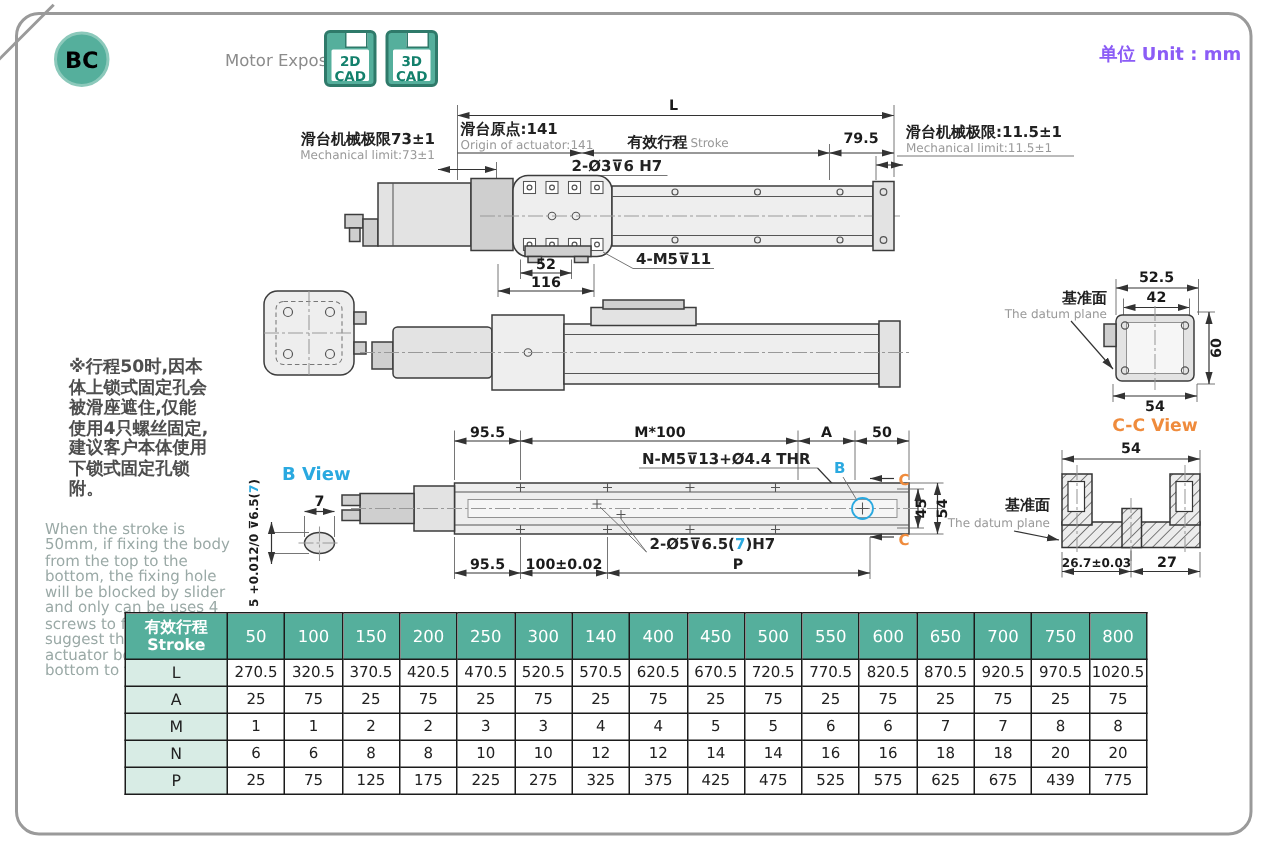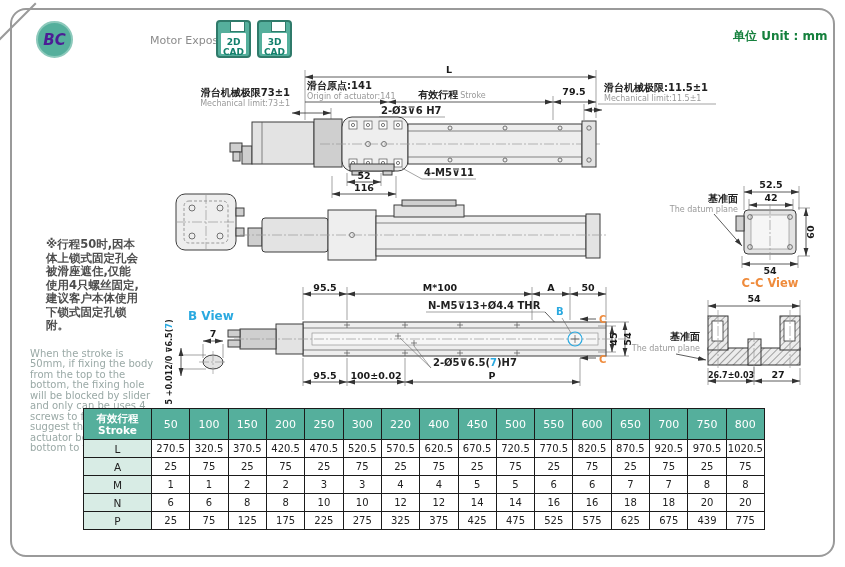--- a/index.html
+++ b/index.html
@@ -4,31 +4,31 @@
 <style>
   html,body{margin:0;padding:0;background:#fff;}
   .page{position:relative;width:845px;height:567px;background:#fff;
         font-family:"DejaVu Sans","Liberation Sans",sans-serif;overflow:hidden;}
   .frame{position:absolute;left:10px;top:8px;right:10px;bottom:10px;
          border:2px solid #9a9a9a;border-radius:16px;}
   .corner-cut{position:absolute;left:-12px;top:22px;width:56px;height:2px;
               background:#9a9a9a;transform:rotate(-45deg);}
   
   .badge{position:absolute;left:36px;top:21px;width:37px;height:37px;border-radius:50%;
-         background:#55af9c;color:#4c1d95;font-weight:bold;font-size:15px;
-         display:flex;align-items:center;justify-content:center;border:2px solid #8cc9bb;box-sizing:border-box;font-style:italic;}
+         background:#55af9c;color:#000000;font-weight:bold;font-size:15px;
+         display:flex;align-items:center;justify-content:center;border:2px solid #8cc9bb;box-sizing:border-box;}
   .title-zh{position:absolute;left:80px;top:26px;font-size:18px;font-weight:bold;color:#4f4f4f;letter-spacing:2px;}
   .title-en{position:absolute;left:150px;top:34px;font-size:11px;color:#8c8c8c;}
   .cad-btn{position:absolute;top:20px;width:35px;height:38px;background:#55af9c;
            border:2px solid #2f7a6a;border-radius:4px;box-sizing:border-box;}
   .cad-2d{left:216px;} .cad-3d{left:257px;}
   .cad-shutter{position:absolute;top:0;right:4px;width:13px;height:9px;background:#fff;border:1px solid #2f7a6a;border-top:none;}
   .cad-label{position:absolute;left:3px;right:3px;bottom:2px;height:21px;background:#fff;border-radius:1px;
              color:#13806c;font-size:9px;font-weight:bold;line-height:10px;text-align:center;padding-top:4px;box-sizing:border-box;}
-  .unit{position:absolute;left:733px;top:28px;font-size:12px;font-weight:bold;color:#15803d;}
+  .unit{position:absolute;left:733px;top:28px;font-size:12px;font-weight:bold;color:#8b5cf6;}
   
   .note{position:absolute;left:30px;top:222px;width:127px;}
   .note-zh{margin:16px;font-size:11.5px;font-weight:bold;color:#4e4e4e;line-height:13.5px;}
   .note-en{margin:6px 0 0;font-size:10px;color:#9aa9a6;line-height:10.5px;}
   
   .drawing{position:absolute;left:0;top:58px;width:845px;height:348px;}
   .part  {fill:#e3e3e3;stroke:#3c3c3c;stroke-width:1;}
   .part-l{fill:#eeeeee;stroke:#3c3c3c;stroke-width:1;}
   .part-ll{fill:#f6f6f6;stroke:#888;stroke-width:.6;}
   .part-d{fill:#cfcfcf;stroke:#3c3c3c;stroke-width:1;}
@@ -364,21 +364,21 @@
         <th class="lab">
             <div>有效行程</div>
             <div>Stroke</div>
           </th>
         <th>50</th>
         <th>100</th>
         <th>150</th>
         <th>200</th>
         <th>250</th>
         <th>300</th>
-        <th>220</th>
+        <th>140</th>
         <th>400</th>
         <th>450</th>
         <th>500</th>
         <th>550</th>
         <th>600</th>
         <th>650</th>
         <th>700</th>
         <th>750</th>
         <th>800</th>
       </tr>

